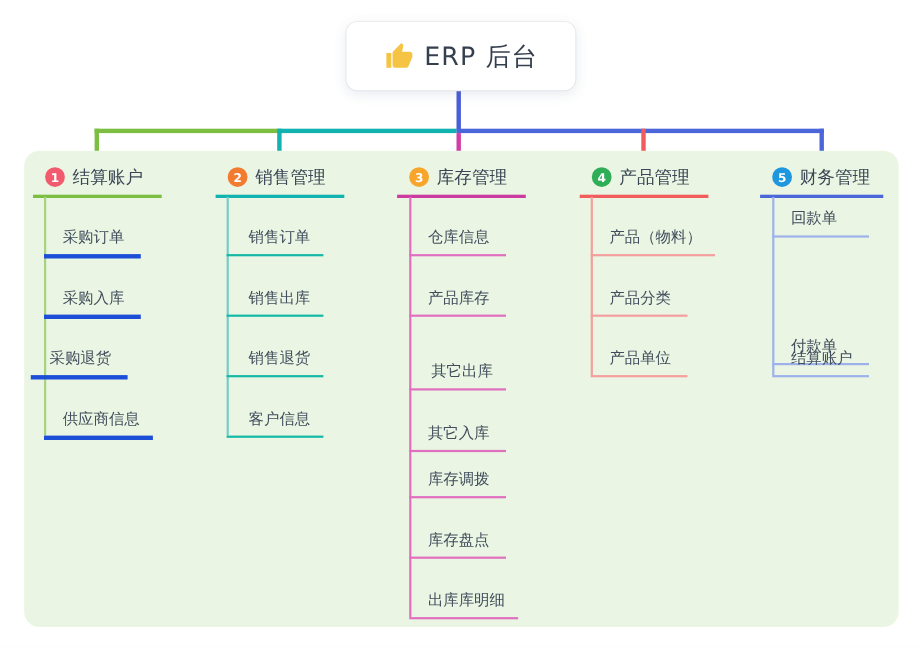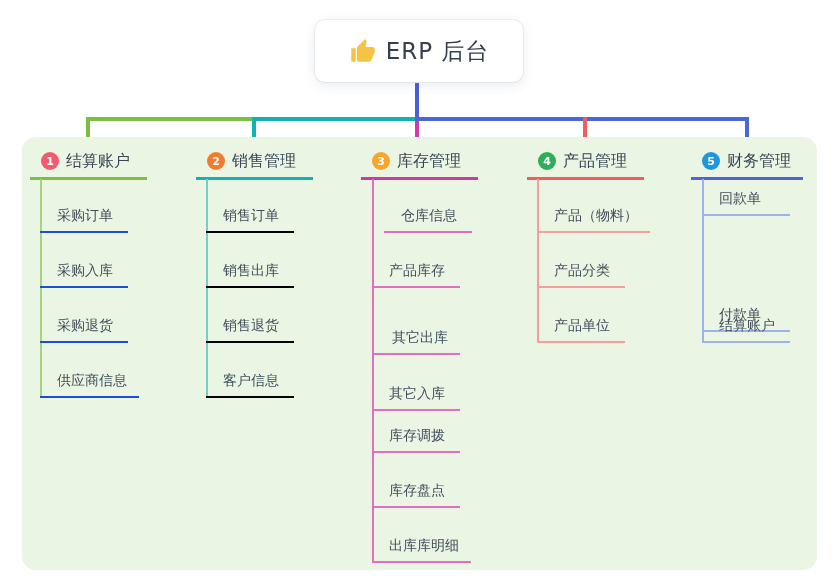--- a/index.html
+++ b/index.html
@@ -64,22 +64,22 @@
   .v4{background:#F59E9E;}
   .v5{background:#9DB1EA;}
 
   
   .item{
     position:absolute;height:21px;
     padding:0 12px 6px 17px;min-width:59px;width:max-content;
     font-size:14px;color:#414D5C;white-space:nowrap;
     display:flex;align-items:flex-end;
   }
-  .i1{border-bottom:2px solid #1d4ed8;}
-  .i2{border-bottom:2px solid #000000;}
+  .i1{border-bottom:4px solid #1d4ed8;}
+  .i2{border-bottom:2px solid #14b8a6;justify-content:flex-end;}
   .i3{border-bottom:2px solid #E16FC0;}
   .i4{border-bottom:2px solid #F59E9E;}
   .i5{border-bottom:2px solid #9DB1EA;}
 </style>
 </head>
 <body>
 
 <div class="stage">
 
   <div class="line root-drop"></div>
@@ -108,21 +108,21 @@
       <span class="num" style="background:#F25B6E;">1</span>
       <span class="txt">结算账户</span>
     </div>
     <div class="vline v1" style="left:40px;height:217px;"></div>
     <div class="item i1" style="left:40px;top:204px;">
         <span>采购订单</span>
       </div>
     <div class="item i1" style="left:40px;top:259px;">
         <span>采购入库</span>
       </div>
-    <div class="item i1" style="left:40px;top:314px;">
+    <div class="item i1" style="left:28px;top:314px;">
         <span>采购退货</span>
       </div>
     <div class="item i1" style="left:40px;top:369px;">
         <span>供应商信息</span>
       </div>
   </div>
 
   <div class="b2">
     <div class="btitle btl" style="left:196px;width:106px;">
       <span class="num" style="background:#F37B2F;">2</span>
@@ -142,21 +142,21 @@
         <span>客户信息</span>
       </div>
   </div>
 
   <div class="b3">
     <div class="btitle btl" style="left:361px;width:106px;">
       <span class="num" style="background:#F7A52B;">3</span>
       <span class="txt">库存管理</span>
     </div>
     <div class="vline v3" style="left:372px;height:382px;"></div>
-    <div class="item i3" style="left:384px;top:204px;">
+    <div class="item i3" style="left:372px;top:204px;">
         <span>仓库信息</span>
       </div>
     <div class="item i3" style="left:372px;top:259px;">
         <span>产品库存</span>
       </div>
     <div class="item i3" style="left:372px;top:326px;justify-content:flex-end;">
         <span>其它出库</span>
       </div>
     <div class="item i3" style="left:372px;top:369px;margin-top:13px;">
         <span>其它入库</span>

